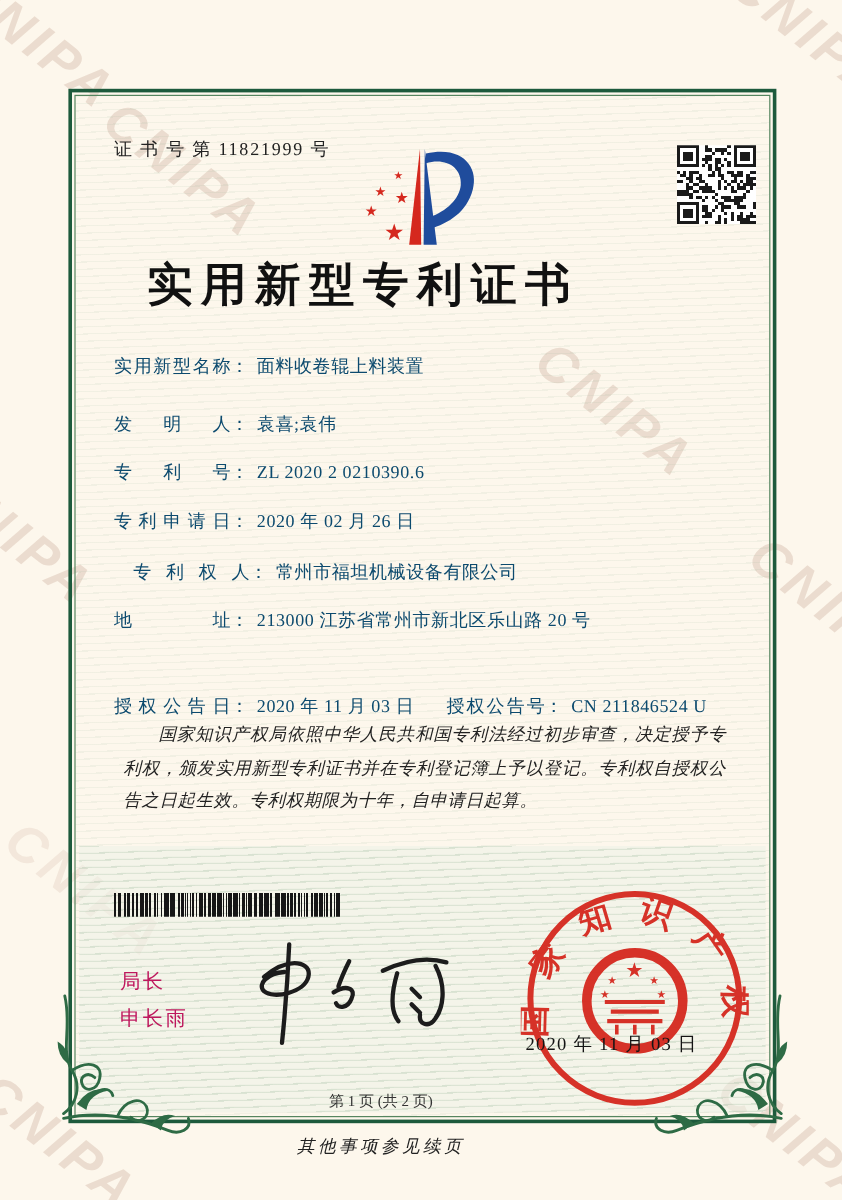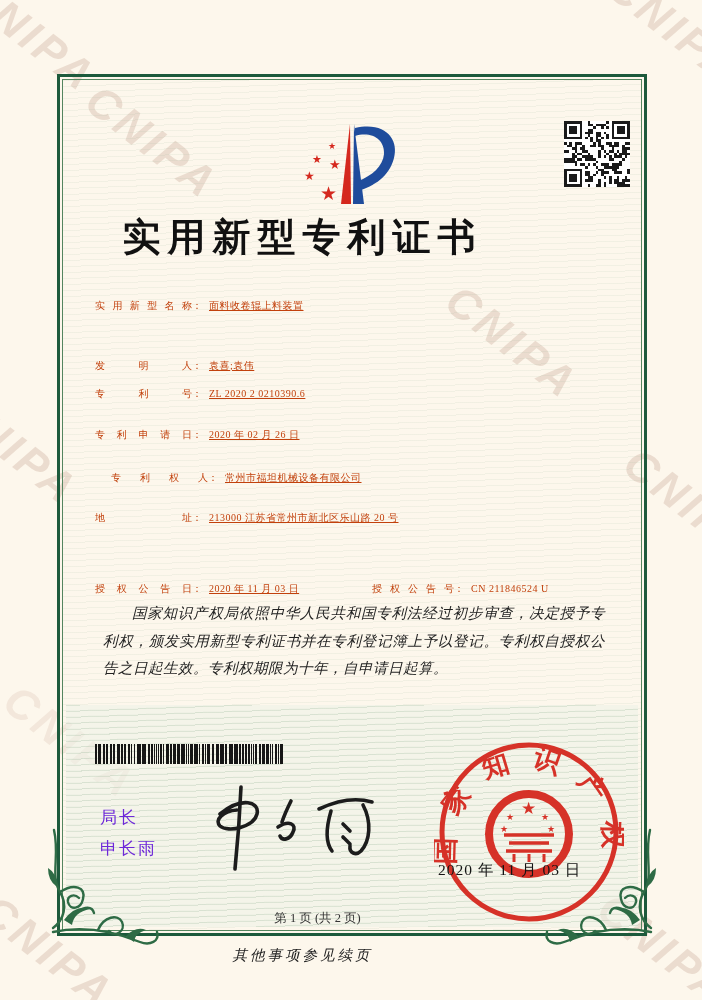--- a/index.html
+++ b/index.html
@@ -39,43 +39,43 @@
   }
   
   .abs{position:absolute; z-index:2;}
   .cert-no{left:95px; top:115px; font-size:15px; letter-spacing:1.5px;}
   .logo{left:292px; top:104px;}
   .qr{left:564px; top:121px;}
   .title{
     left:57px; top:212px; width:491px; text-align:center;
     font-size:38px; font-weight:bold; letter-spacing:7px; color:#111;
   }
-  .row{left:95px; width:530px; font-size:10px; color:#c2410c; line-height:22px;text-decoration:underline;}
+  .row{left:95px; width:530px; font-size:15px; color:#0c4a6e; line-height:22px;}
   .lbl{display:inline-block; width:97px; text-align:justify; text-align-last:justify; vertical-align:top;}
   .colon{display:inline-block; margin-right:7px;}
   .val{letter-spacing:0.5px;}
   .grant2{position:absolute; left:277px; top:0;}
   .grant2 .lbl{width:82px;}
   .paras{
     left:88px; top:585px; width:532px;
     font-size:14.5px; line-height:27.5px; font-style:italic; color:#222;
     text-align:justify;
   }
   .paras p{margin:15px; text-indent:2em; letter-spacing:0.5px;}
   .barcode{left:95px; top:744px;}
   .signer{left:100px; font-family:Liberation Serif, serif;
-    font-size:17px; color:#6d28d9; letter-spacing:2px;}
+    font-size:17px; color:#be185d; letter-spacing:2px;}
   .signer-title{top:806px;}
   .signer-name{top:837px;}
   .signature{left:192px; top:780px; z-index:3;}
   .seal{left:434px; top:740px; z-index:3;}
   .seal-date{left:438px; top:860px; font-size:15.5px; color:#141414;
     letter-spacing:1px; z-index:4;}
   .page-num{left:57px; top:910px; width:521px; text-align:center; font-size:12.5px; color:#333;}
-  .footer-note{left:1px; top:946px; width:603px; text-align:center;
+  .footer-note{left:16px; top:946px; width:603px; text-align:center;
     font-size:14.5px; font-style:italic; color:#222; letter-spacing:3px;}
   .flourish{z-index:3;}
   .fl-left{left:36px; top:828px;}
   .fl-right{left:536px; top:828px; transform:scaleX(-1);}
 </style>
 </head>
 <body>
 
 <div class="page">
 
@@ -88,20 +88,21 @@
   <div class="wm" style="left:70px;top:742px;opacity:.6;">CNIPA</div>
   <div class="wm" style="left:48px;top:952px;">CNIPA</div>
   <div class="wm" style="left:664px;top:950px;">CNIPA</div>
 
   <div class="frame">
     <div class="frame-inner">
       <div class="texture-strong"></div>
     </div>
   </div>
 
+  <div class="abs cert-no">证 书 号 第 11821999 号</div>
 
   <svg class="abs logo" width="120" height="112" viewBox="0 0 120 112">
     <path d="M58,20 L49,100 L59,100 Z" fill="#d5281e"></path>
     <path d="M62,20 L61,100 L72,100 Z" fill="#1f4c9c"></path>
     <path d="M63,24 C94,17 107,36 102,54 C97,73 82,82 66,87 L66,77 C80,72 91,62 92,50 C93,35 79,27 63,32 Z" fill="#1f4c9c"></path>
     <text x="28" y="96" font-size="19" fill="#d5281e">★</text>
     <text x="37" y="65" font-size="13" fill="#d5281e">★</text>
     <text x="20" y="59" font-size="11" fill="#d5281e">★</text>
     <text x="12" y="76" font-size="12" fill="#d5281e">★</text>
     <text x="36" y="45" font-size="9" fill="#d5281e">★</text>
@@ -403,21 +404,21 @@
         <rect x="60.72" y="63.36" width="2.64" height="2.64"></rect>
         <rect x="63.36" y="63.36" width="2.64" height="2.64"></rect>
       </g>
   </svg>
 
   <div class="abs title">实用新型专利证书</div>
 
   <div class="abs row" style="top:295px;">
     <span class="lbl">实用新型名称</span><span class="colon">：</span><span class="val">面料收卷辊上料装置</span>
   </div>
-  <div class="abs row" style="top:355px;">
+  <div class="abs row" style="top:343px;">
     <span class="lbl">发明人</span><span class="colon">：</span><span class="val">袁喜;袁伟</span>
   </div>
   <div class="abs row" style="top:383px;">
     <span class="lbl">专利号</span><span class="colon">：</span><span class="val">ZL 2020 2 0210390.6</span>
   </div>
   <div class="abs row" style="top:424px;">
     <span class="lbl">专利申请日</span><span class="colon">：</span><span class="val">2020 年 02 月 26 日</span>
   </div>
   <div class="abs row" style="top:467px;margin-left:16px;">
     <span class="lbl">专利权人</span><span class="colon">：</span><span class="val">常州市福坦机械设备有限公司</span>

